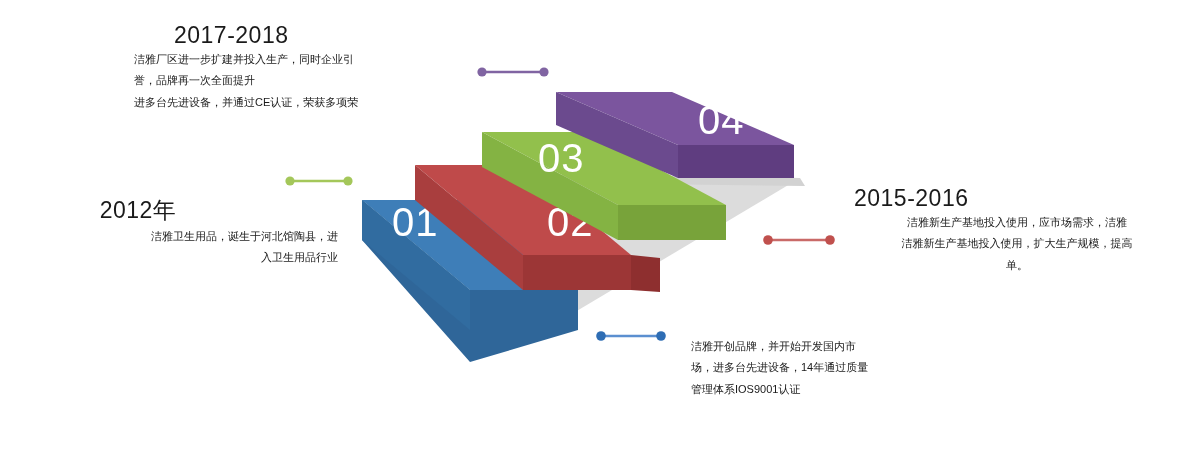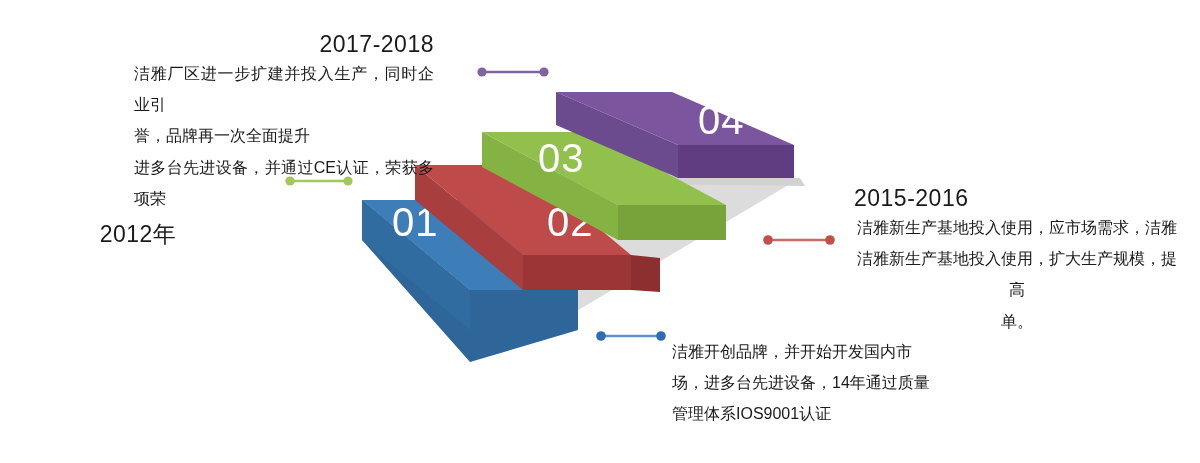--- a/index.html
+++ b/index.html
@@ -26,40 +26,40 @@
   .txtblock{position:absolute;}
   .yr{
     font-size:23px;
     font-weight:400;
     color:#1a1a1a;
     letter-spacing:0.5px;
     font-family:"Liberation Sans","DejaVu Sans",sans-serif;
     white-space:nowrap;
   }
   .body{
-    font-size:16px;
+    font-size:11px;
     line-height:1.95;
     color:#1a1a1a;
     font-family:"Liberation Sans","DejaVu Sans",sans-serif;
   }
 
   
   #blk-2017{left:14px;top:22px;width:420px;text-align:left;}
-  #blk-2017 .yr{text-align:right;padding-left:160px;margin-top:9px;}
+  #blk-2017 .yr{text-align:left;padding-left:160px;}
   #blk-2017 .body{padding-left:120px;width:300px;text-align:justify;}
 
   
-  #blk-2012{left:8px;top:219px;width:330px;text-align:right;}
+  #blk-2012{left:8px;top:195px;width:330px;text-align:right;}
   #blk-2012 .yr{text-align:center;padding-right:70px;}
   #blk-2012 .body{text-align:right;}
 
   
   #blk-2013{left:672px;top:336px;width:290px;text-align:left;}
   #blk-2013 .yr{padding-left:14px;}
-  #blk-2013 .body{text-align:left;}
+  #blk-2013 .body{text-align:left;margin-left:19px;}
 
   
   #blk-2015{left:852px;top:185px;width:330px;text-align:left;}
   #blk-2015 .yr{padding-left:2px;}
   #blk-2015 .body{text-align:center;}
 </style>
 </head>
 <body>
 
 <div id="stage">
@@ -133,20 +133,24 @@
     <div class="yr">2017-2018</div>
     <div class="body">
       <div>洁雅厂区进一步扩建并投入生产，同时企业引</div>
       <div>誉，品牌再一次全面提升</div>
       <div>进多台先进设备，并通过CE认证，荣获多项荣</div>
     </div>
   </div>
 
   <div class="txtblock" id="blk-2012">
     <div class="yr">2012年</div>
+    <div class="body">
+      <div>洁雅卫生用品，诞生于河北馆陶县，进</div>
+      <div>入卫生用品行业</div>
+    </div>
   </div>
 
   <div class="txtblock" id="blk-2013">
     <div class="body">
       <div>洁雅开创品牌，并开始开发国内市</div>
       <div>场，进多台先进设备，14年通过质量</div>
       <div>管理体系IOS9001认证</div>
     </div>
   </div>
 

